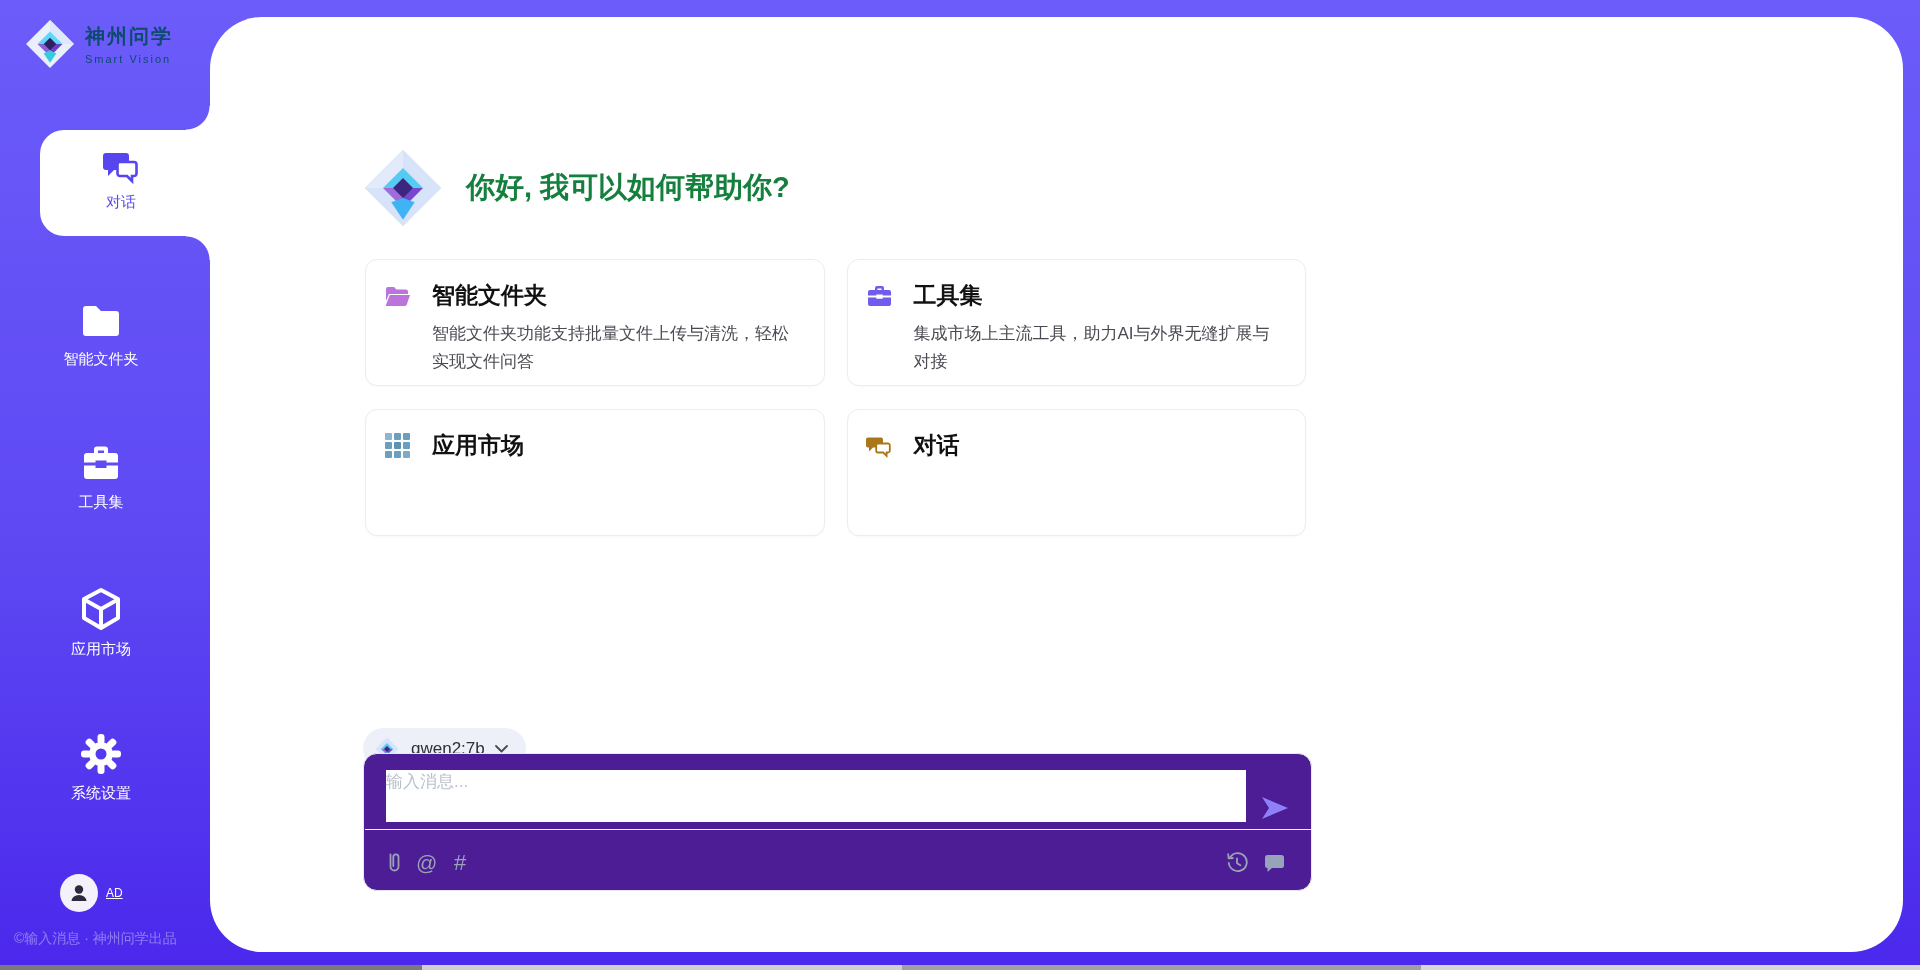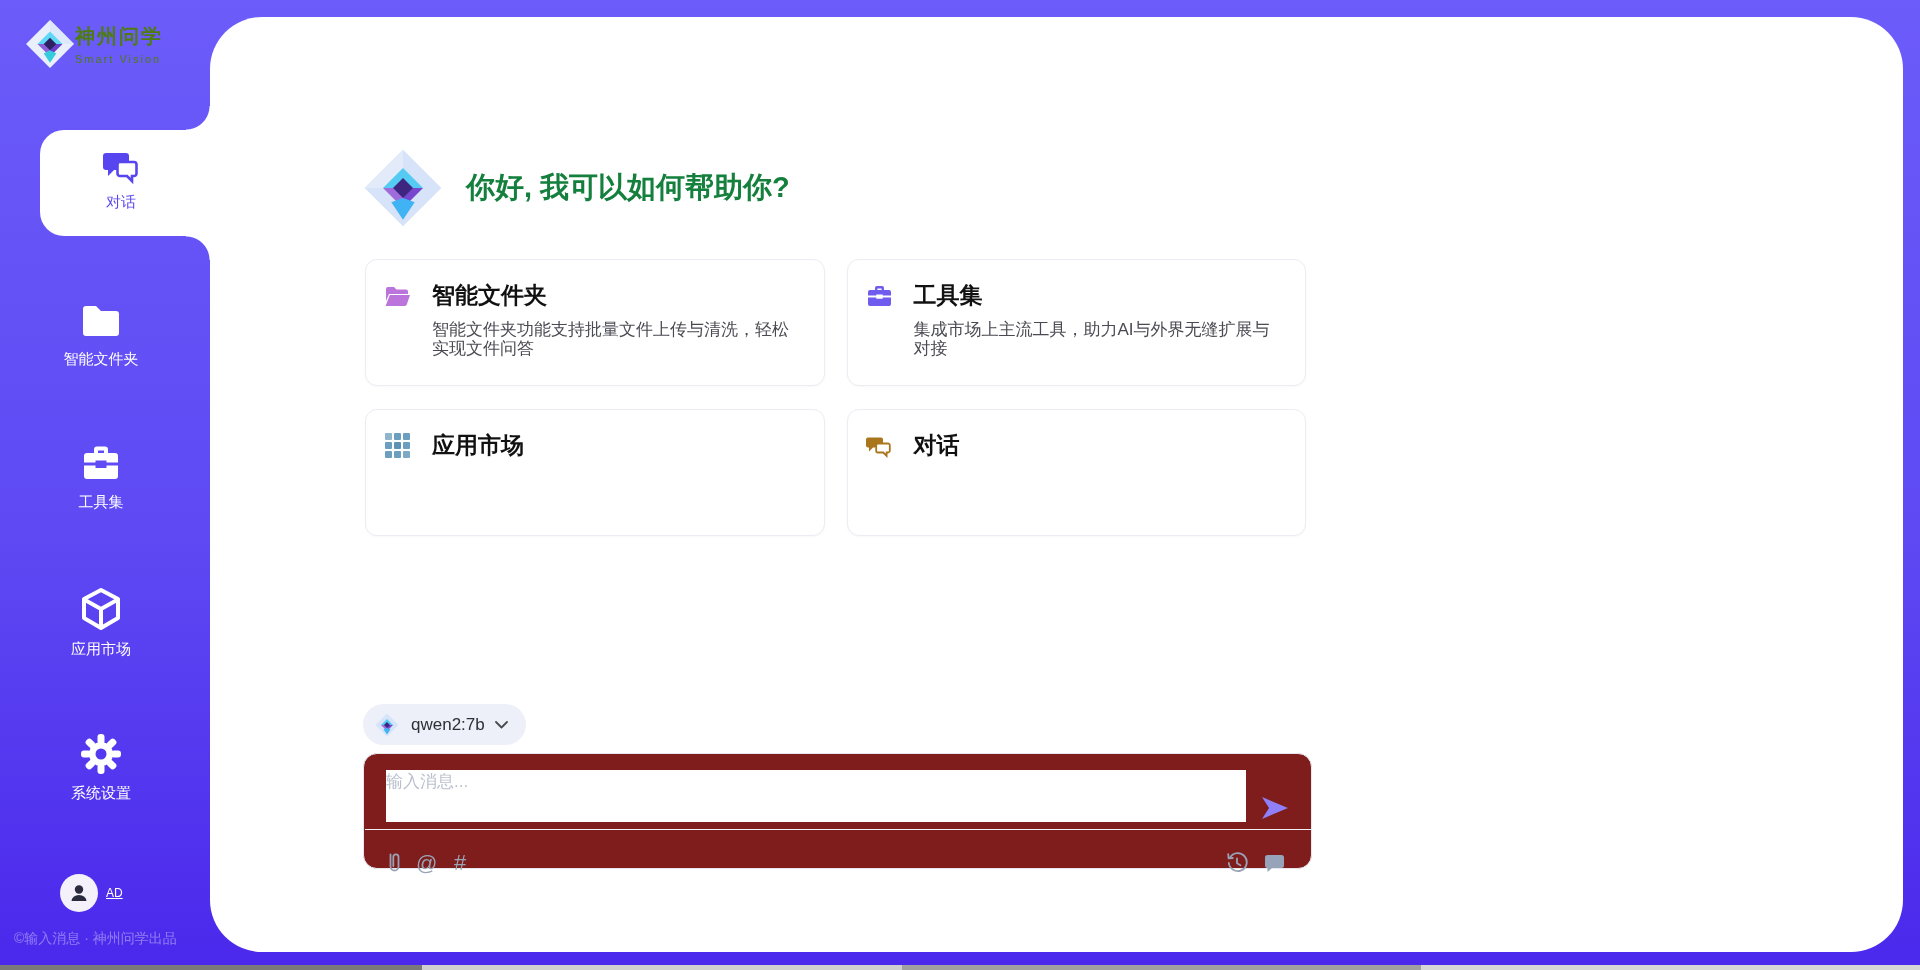--- a/index.html
+++ b/index.html
@@ -19,21 +19,21 @@
   .fillet{ position:absolute; width:24px; height:24px; }
   .fillet-top{ left:186px; top:106px;
     background:radial-gradient(circle 24px at 0 0, rgba(0,0,0,0) 23px, #fff 24px); }
   .fillet-bottom{ left:186px; top:236px;
     background:radial-gradient(circle 24px at 0 100%, rgba(0,0,0,0) 23px, #fff 24px); }
 
   
   .sidebar{ position:absolute; left:0; top:0; width:210px; height:970px; }
   .brand{ position:absolute; left:25px; top:18px; display:flex; align-items:center; }
   .brand svg{ width:50px; height:52px; }
-  .brand-text{ color:#4d7c0f; }
+  .brand-text{ margin-left:10px; color:#0c4a6e; }
   .brand-name{ font-size:20px; font-weight:700; letter-spacing:2px; }
   .brand-sub{ font-size:11px; letter-spacing:2px; margin-top:3px; }
 
   .nav-item{ position:absolute; left:0; width:202px; text-align:center; cursor:pointer; }
   .nav-item .icon{ display:inline-block; }
   .nav-label{ display:block; margin-top:4px; font-size:15px; color:#fff; }
 
   .active-tab{
     position:absolute; left:40px; top:130px; width:172px; height:106px;
     background:#fff; border-radius:24px 0 0 24px;
@@ -53,36 +53,36 @@
   .greeting svg{ width:80px; height:80px; }
   .greeting-text{ margin-left:23px; font-size:29px; font-weight:700; color:#15803d; }
 
   .cards{ position:absolute; left:2px; top:259px; width:941px;
     display:grid; grid-template-columns:1fr 1fr; gap:23px 22px; }
   .card{ height:127px; background:#fff; border:1px solid #ECECF2; border-radius:12px;
     padding:20px 18px 0 18px; cursor:pointer; box-shadow:0 1px 2px rgba(30,30,60,.03); }
   .card-head{ display:flex; align-items:center; }
   .card-icon{ width:27px; height:27px; display:flex; align-items:center; justify-content:center; }
   .card-title{ margin-left:21px; font-size:23px; font-weight:700; color:#111; }
-  .card-desc{ margin:9px 6px 0 48px; font-size:17px; line-height:19px; color:#4a4a52; }
+  .card-desc{ margin:9px 6px 0 48px; font-size:17px; line-height:28px; color:#4a4a52; }
 
   .grid-icon{ width:25px; height:25px; display:grid; grid-template-columns:repeat(3,1fr);
     grid-template-rows:repeat(3,1fr); gap:2px; }
   .grid-icon span{ background:#6C9EC0; border-radius:1px; }
   .grid-icon span:nth-child(1){ background:#8FB4CC; }
   .grid-icon span:nth-child(5){ background:#5E92B5; }
   .grid-icon span:nth-child(9){ background:#7FAAC6; }
 
-  .model-pill{ position:absolute; left:0; top:704px; height:41px; padding:0 18px 0 12px;
+  .model-pill{ position:absolute; left:0; top:728px; height:41px; padding:0 18px 0 12px;
     background:#EDF0F8; border-radius:21px; display:flex; align-items:center; cursor:pointer; }
   .model-pill svg.gem{ width:24px; height:24px; }
   .model-name{ margin:0 10px 0 12px; font-size:17px; color:#2f2f36; }
 
-  .composer{ position:absolute; left:0; top:753px; width:949px; height:116px;
-    background:#7f1d1d; border:1px solid #E7E7EF; border-radius:14px; }
+  .composer{ position:absolute; left:0; top:753px; width:949px; height:138px;
+    background:#4c1d95; border:1px solid #E7E7EF; border-radius:14px; }
   .composer textarea{ position:absolute; left:22px; top:16px; width:860px; height:52px;
     border:none; outline:none; resize:none; font-family:inherit;
     font-size:17px; color:#333; }
   .composer textarea::placeholder{ color:#B9C0CD; }
   .send-btn{ position:absolute; left:897px; top:43px; width:28px; height:22px; cursor:pointer; }
   .composer-divider{ position:absolute; left:1px; top:75px; width:946px; height:1px; background:#EFEFF4; }
   .composer-tools{ position:absolute; left:0; top:95px; width:947px; height:30px; }
   .tool{ position:absolute; top:0; height:28px; display:flex; align-items:center; justify-content:center;
     color:#9AA3B5; cursor:pointer; }
   .tool-at{ left:52px; font-size:21px; }

